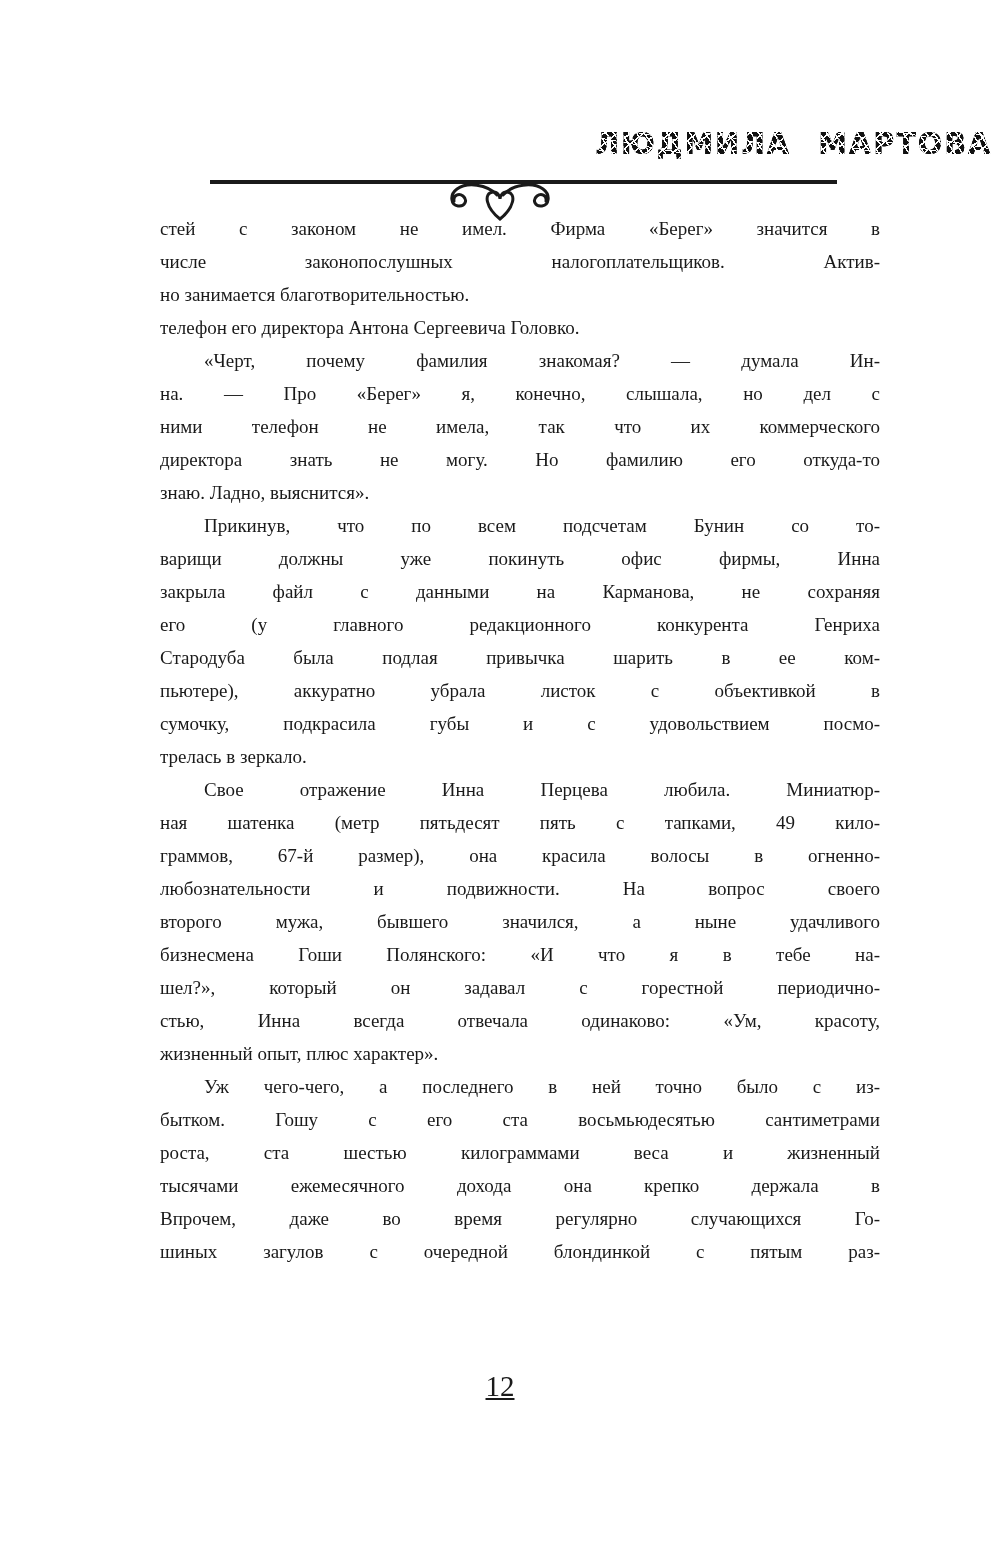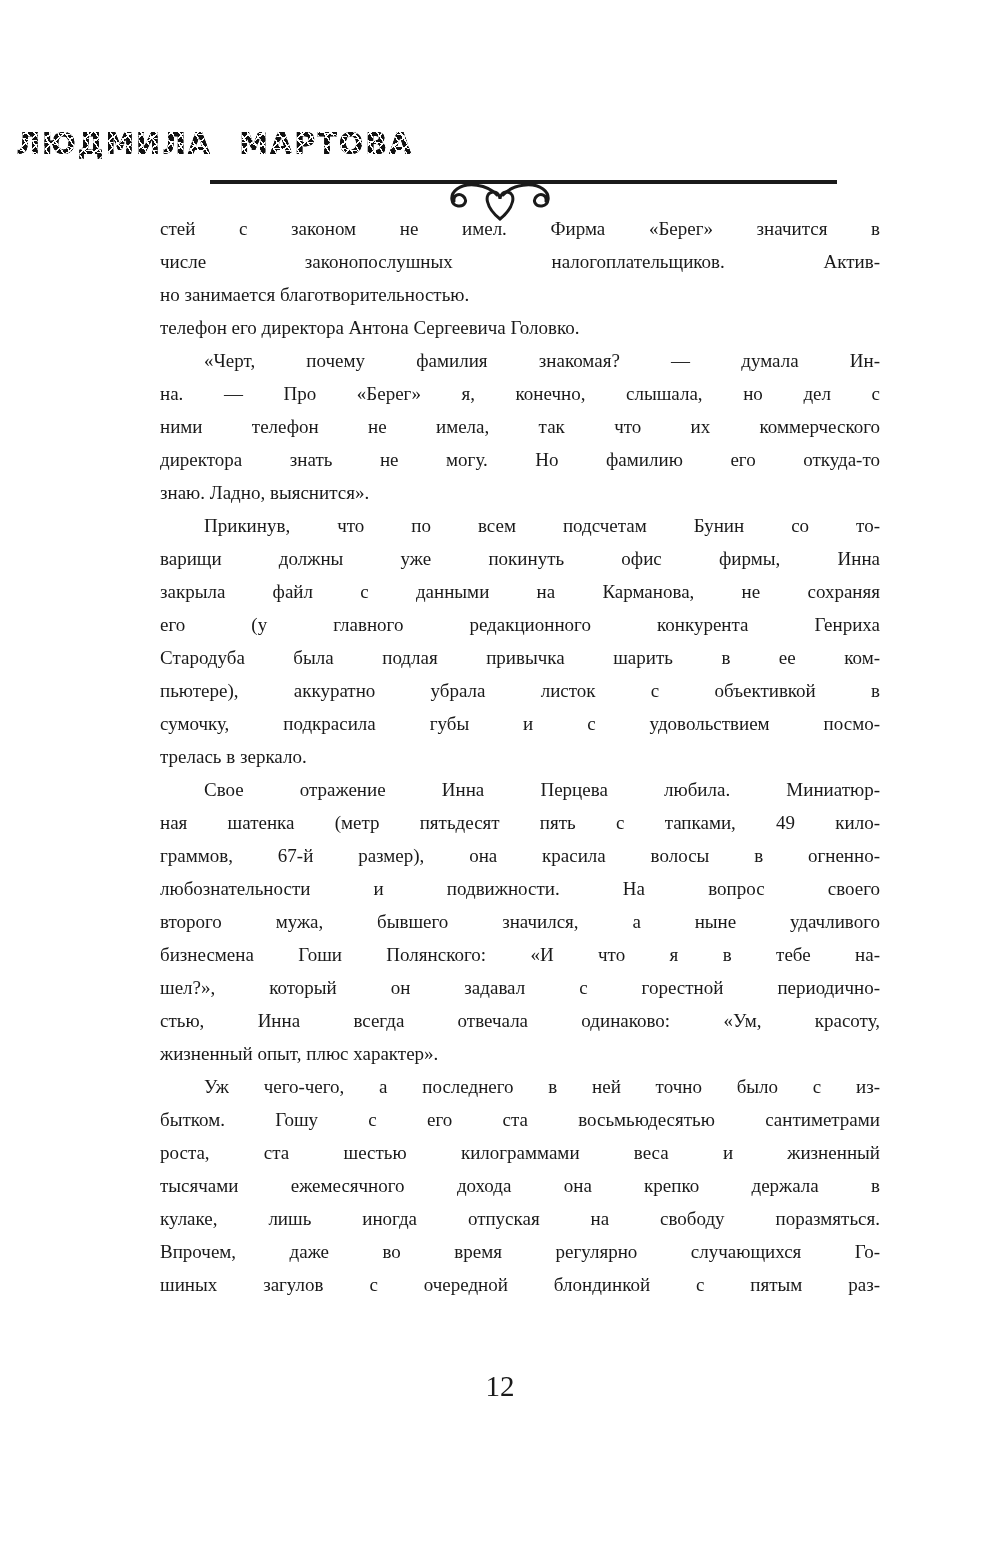--- a/index.html
+++ b/index.html
@@ -11,22 +11,21 @@
     background: #ffffff;
     overflow: hidden;
     font-family: "Liberation Serif", serif;
     color: #1a1a1a;
   }
   .author-title {
     position: absolute;
     top: 126px;
     left: 0;
     right: 0;
-    text-align: left;
-    padding-left: 8px;
+    text-align: right;
   }
   .author-title span {
     display: inline-block;
     font-family: "DejaVu Sans", sans-serif;
     font-weight: 800;
     font-size: 30px;
     letter-spacing: 2px;
     word-spacing: 16px;
     transform: scaleX(0.96);
     color: #111;
@@ -79,20 +78,21 @@
     text-indent: 44px;
   }
   .page-number {
     position: absolute;
     top: 1370px;
     left: 0;
     right: 0;
     text-align: center;
     font-size: 29px;
     color: #1a1a1a;
+    text-decoration: underline;
   }
 </style>
 </head>
 <body>
 
 <div class="page">
 
   <header>
     <div class="author-title">
       <span>ЛЮДМИЛА МАРТОВА</span>
@@ -147,21 +147,20 @@
         <div class="line">бизнесмена Гоши Полянского: «И что я в тебе на-</div>
         <div class="line">шел?», который он задавал с горестной периодично-</div>
         <div class="line">стью, Инна всегда отвечала одинаково: «Ум, красоту,</div>
         <div class="line last">жизненный опыт, плюс характер».</div>
       </div>
       <div class="paragraph">
         <div class="line indent">Уж чего-чего, а последнего в ней точно было с из-</div>
         <div class="line">бытком. Гошу с его ста восьмьюдесятью сантиметрами</div>
         <div class="line">роста, ста шестью килограммами веса и жизненный</div>
         <div class="line">тысячами ежемесячного дохода она крепко держала в</div>
-        <div class="line">кулаке, лишь иногда отпуская на свободу поразмяться.</div>
         <div class="line">Впрочем, даже во время регулярно случающихся Го-</div>
         <div class="line">шиных загулов с очередной блондинкой с пятым раз-</div>
       </div>
     </main>
 
   <footer class="page-number">12</footer>
 
 </div>
 
 </body></html>

